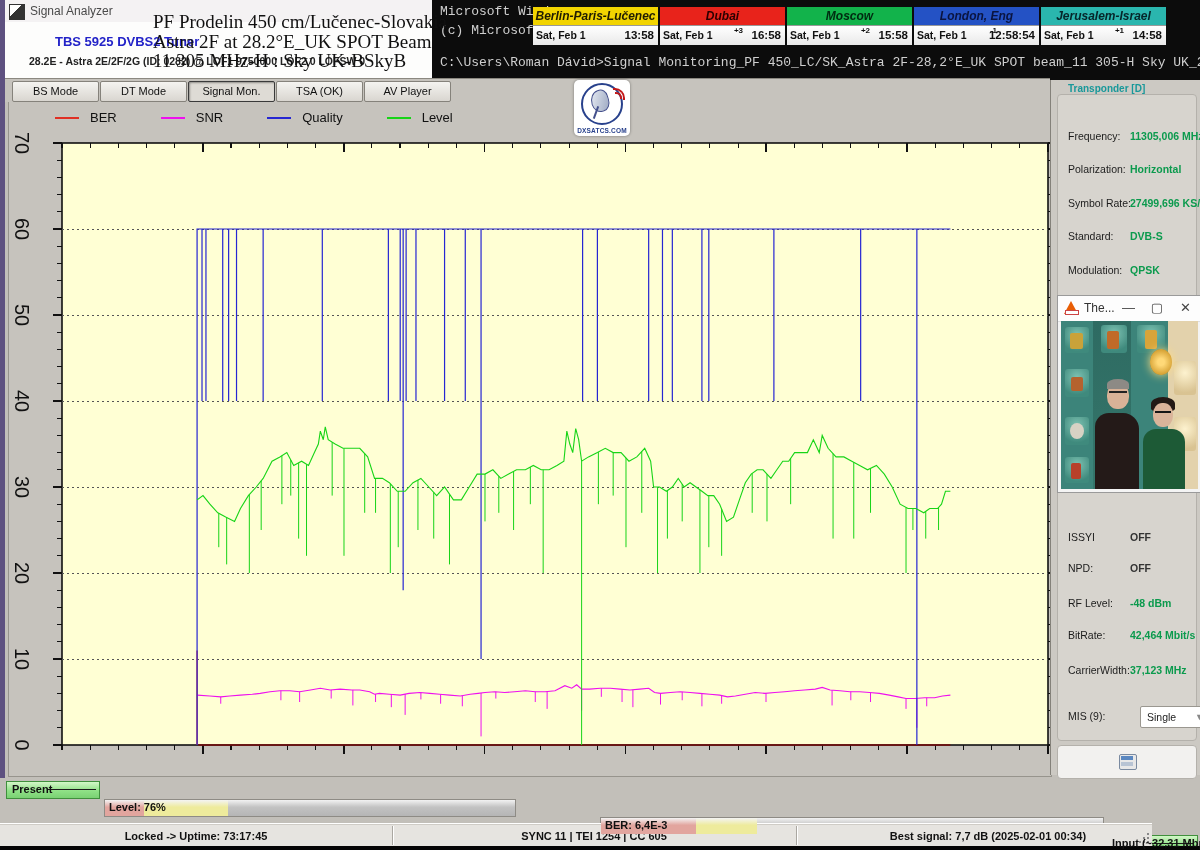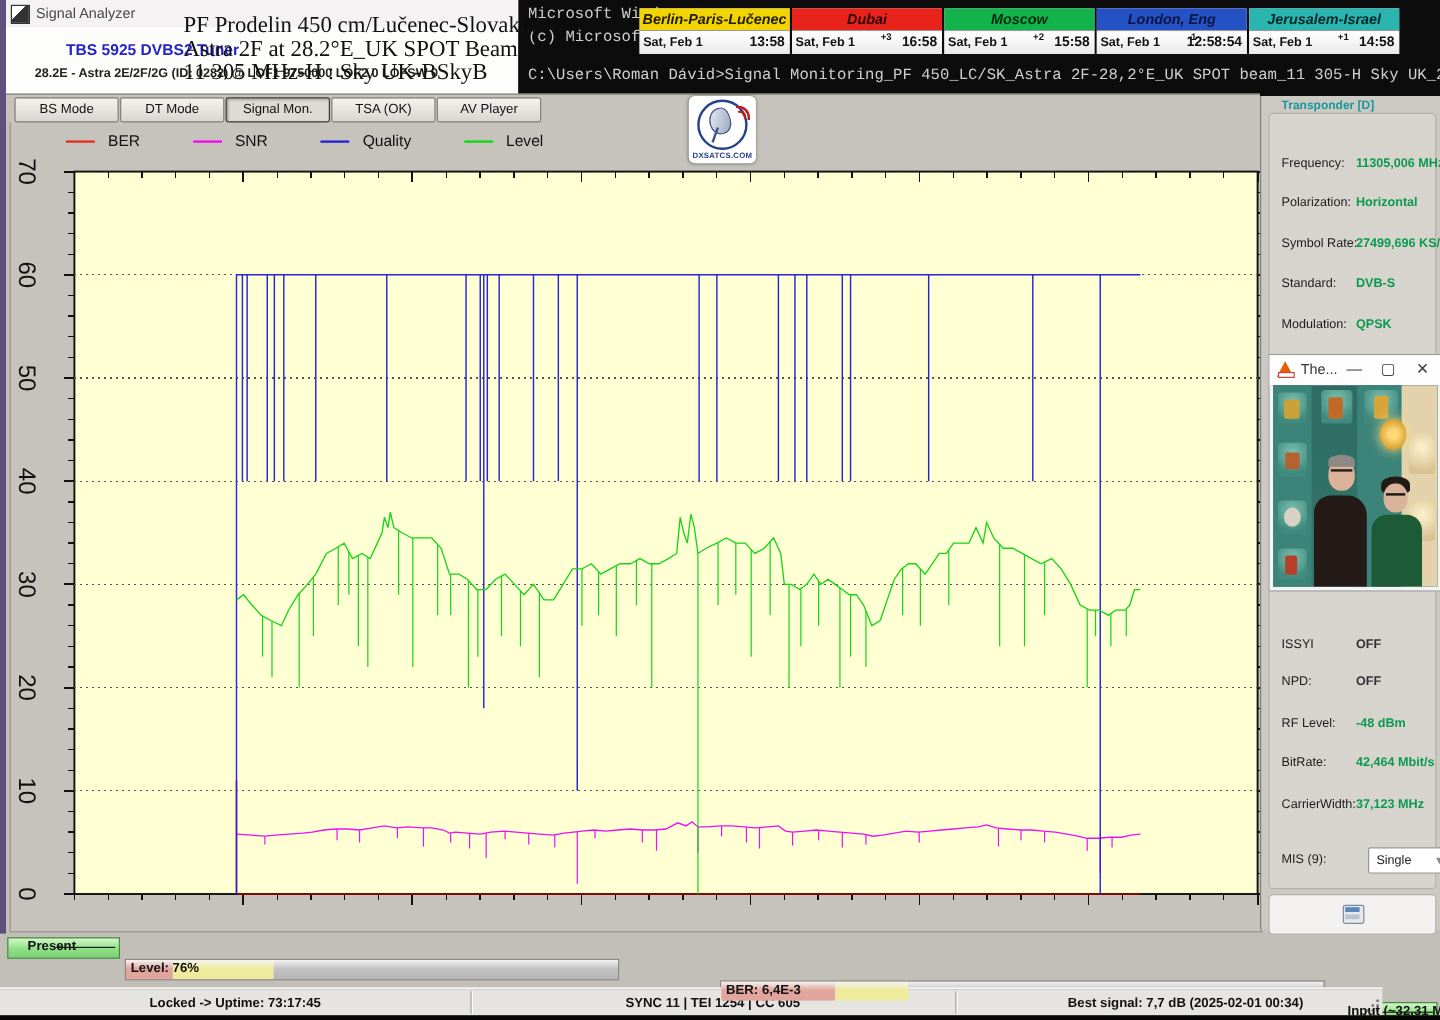--- a/index.html
+++ b/index.html
@@ -83,21 +83,21 @@
   .man-body{position:absolute;left:34px;top:92px;width:44px;height:76px;background:#241a18;border-radius:14px 16px 0 0;}
   .man-head{position:absolute;left:46px;top:62px;width:22px;height:26px;background:#d9b297;border-radius:46%;}
   .man-hair{position:absolute;left:46px;top:58px;width:22px;height:10px;background:#8d8a85;border-radius:50% 50% 0 0;}
   .man-gl{position:absolute;left:48px;top:70px;width:18px;height:4px;border-top:2px solid #222;}
   .wom-body{position:absolute;left:82px;top:108px;width:42px;height:60px;background:#1d5a36;border-radius:13px 13px 0 0;}
   .wom-head{position:absolute;left:92px;top:82px;width:20px;height:24px;background:#dab49a;border-radius:46%;}
   .wom-hair{position:absolute;left:90px;top:76px;width:24px;height:14px;background:#231a16;border-radius:50% 50% 20% 20%;}
   .wom-gl{position:absolute;left:94px;top:90px;width:16px;height:4px;border-top:2px solid #161616;}
   
   .meter-green{height:16px;background:linear-gradient(#d3f7c8,#8fe186 55%,#7ad173);border:1px solid #3f8f3c;position:relative;font-size:11px;font-weight:bold;color:#111;}
-  .meter-green .lb{position:absolute;left:16px;top:1px;white-space:nowrap;z-index:2;}
+  .meter-green .lb{position:absolute;left:5px;top:1px;white-space:nowrap;z-index:2;}
   .meter-green .ln{position:absolute;left:40px;right:3px;top:7px;height:1px;background:#1a1a1a;}
   .meter-track{height:16px;background:linear-gradient(#f2f2f2,#c2c2c2 45%,#b5b5b5);border:1px solid #8e8b85;position:relative;overflow:hidden;font-size:11px;font-weight:bold;color:#111;}
   .meter-track .lb{position:absolute;left:4px;top:1px;white-space:nowrap;z-index:3;}
   .meter-track .zone{position:absolute;top:0;bottom:0;left:0;z-index:1;}
   
   .statusbar{left:0;top:823px;width:1152px;height:23px;background:#e6e4e0;border-top:1px solid #fff;box-shadow:inset 0 1px 0 #cfccc6;}
   .statusbar .sec{position:absolute;top:0;height:23px;font-size:11px;font-weight:bold;color:#111;display:flex;align-items:center;justify-content:center;}
   .statusbar .sep{position:absolute;top:2px;width:1px;height:19px;background:#aaa7a1;box-shadow:1px 0 0 #fff;}
   .grip{position:absolute;right:2px;top:8px;width:12px;height:12px;
         background:radial-gradient(circle at 2px 10px,#888 1px,transparent 1.5px),

